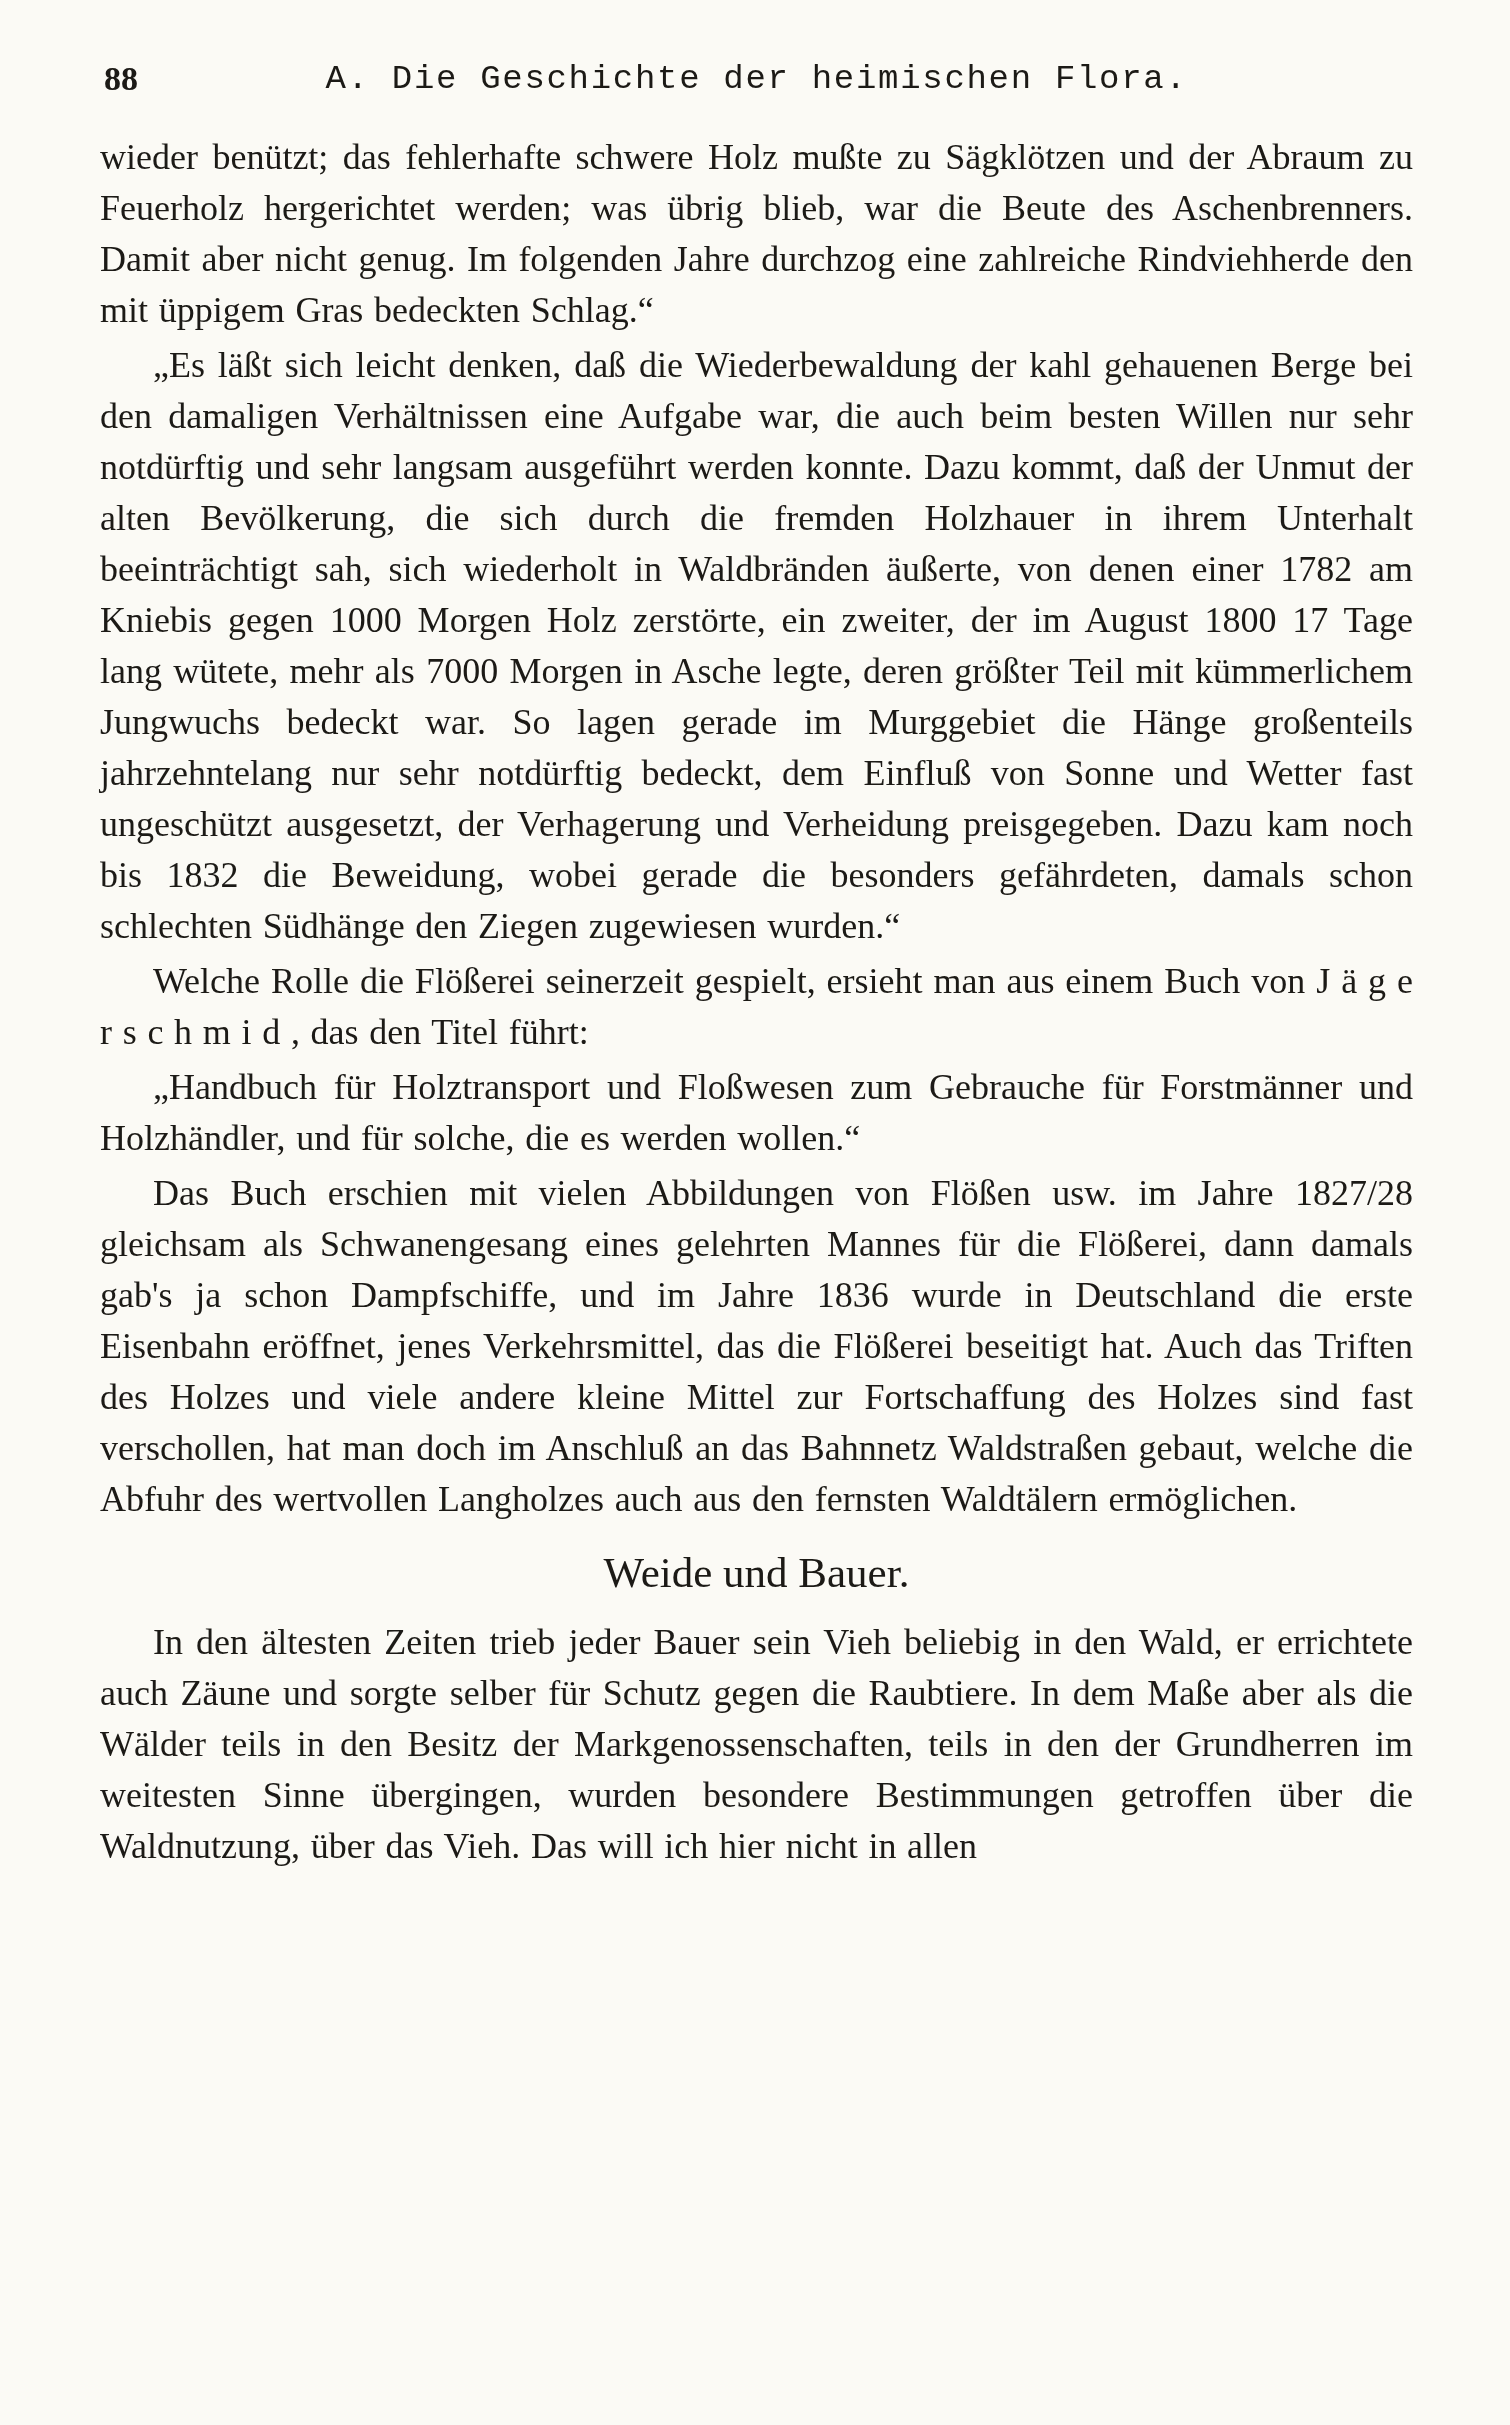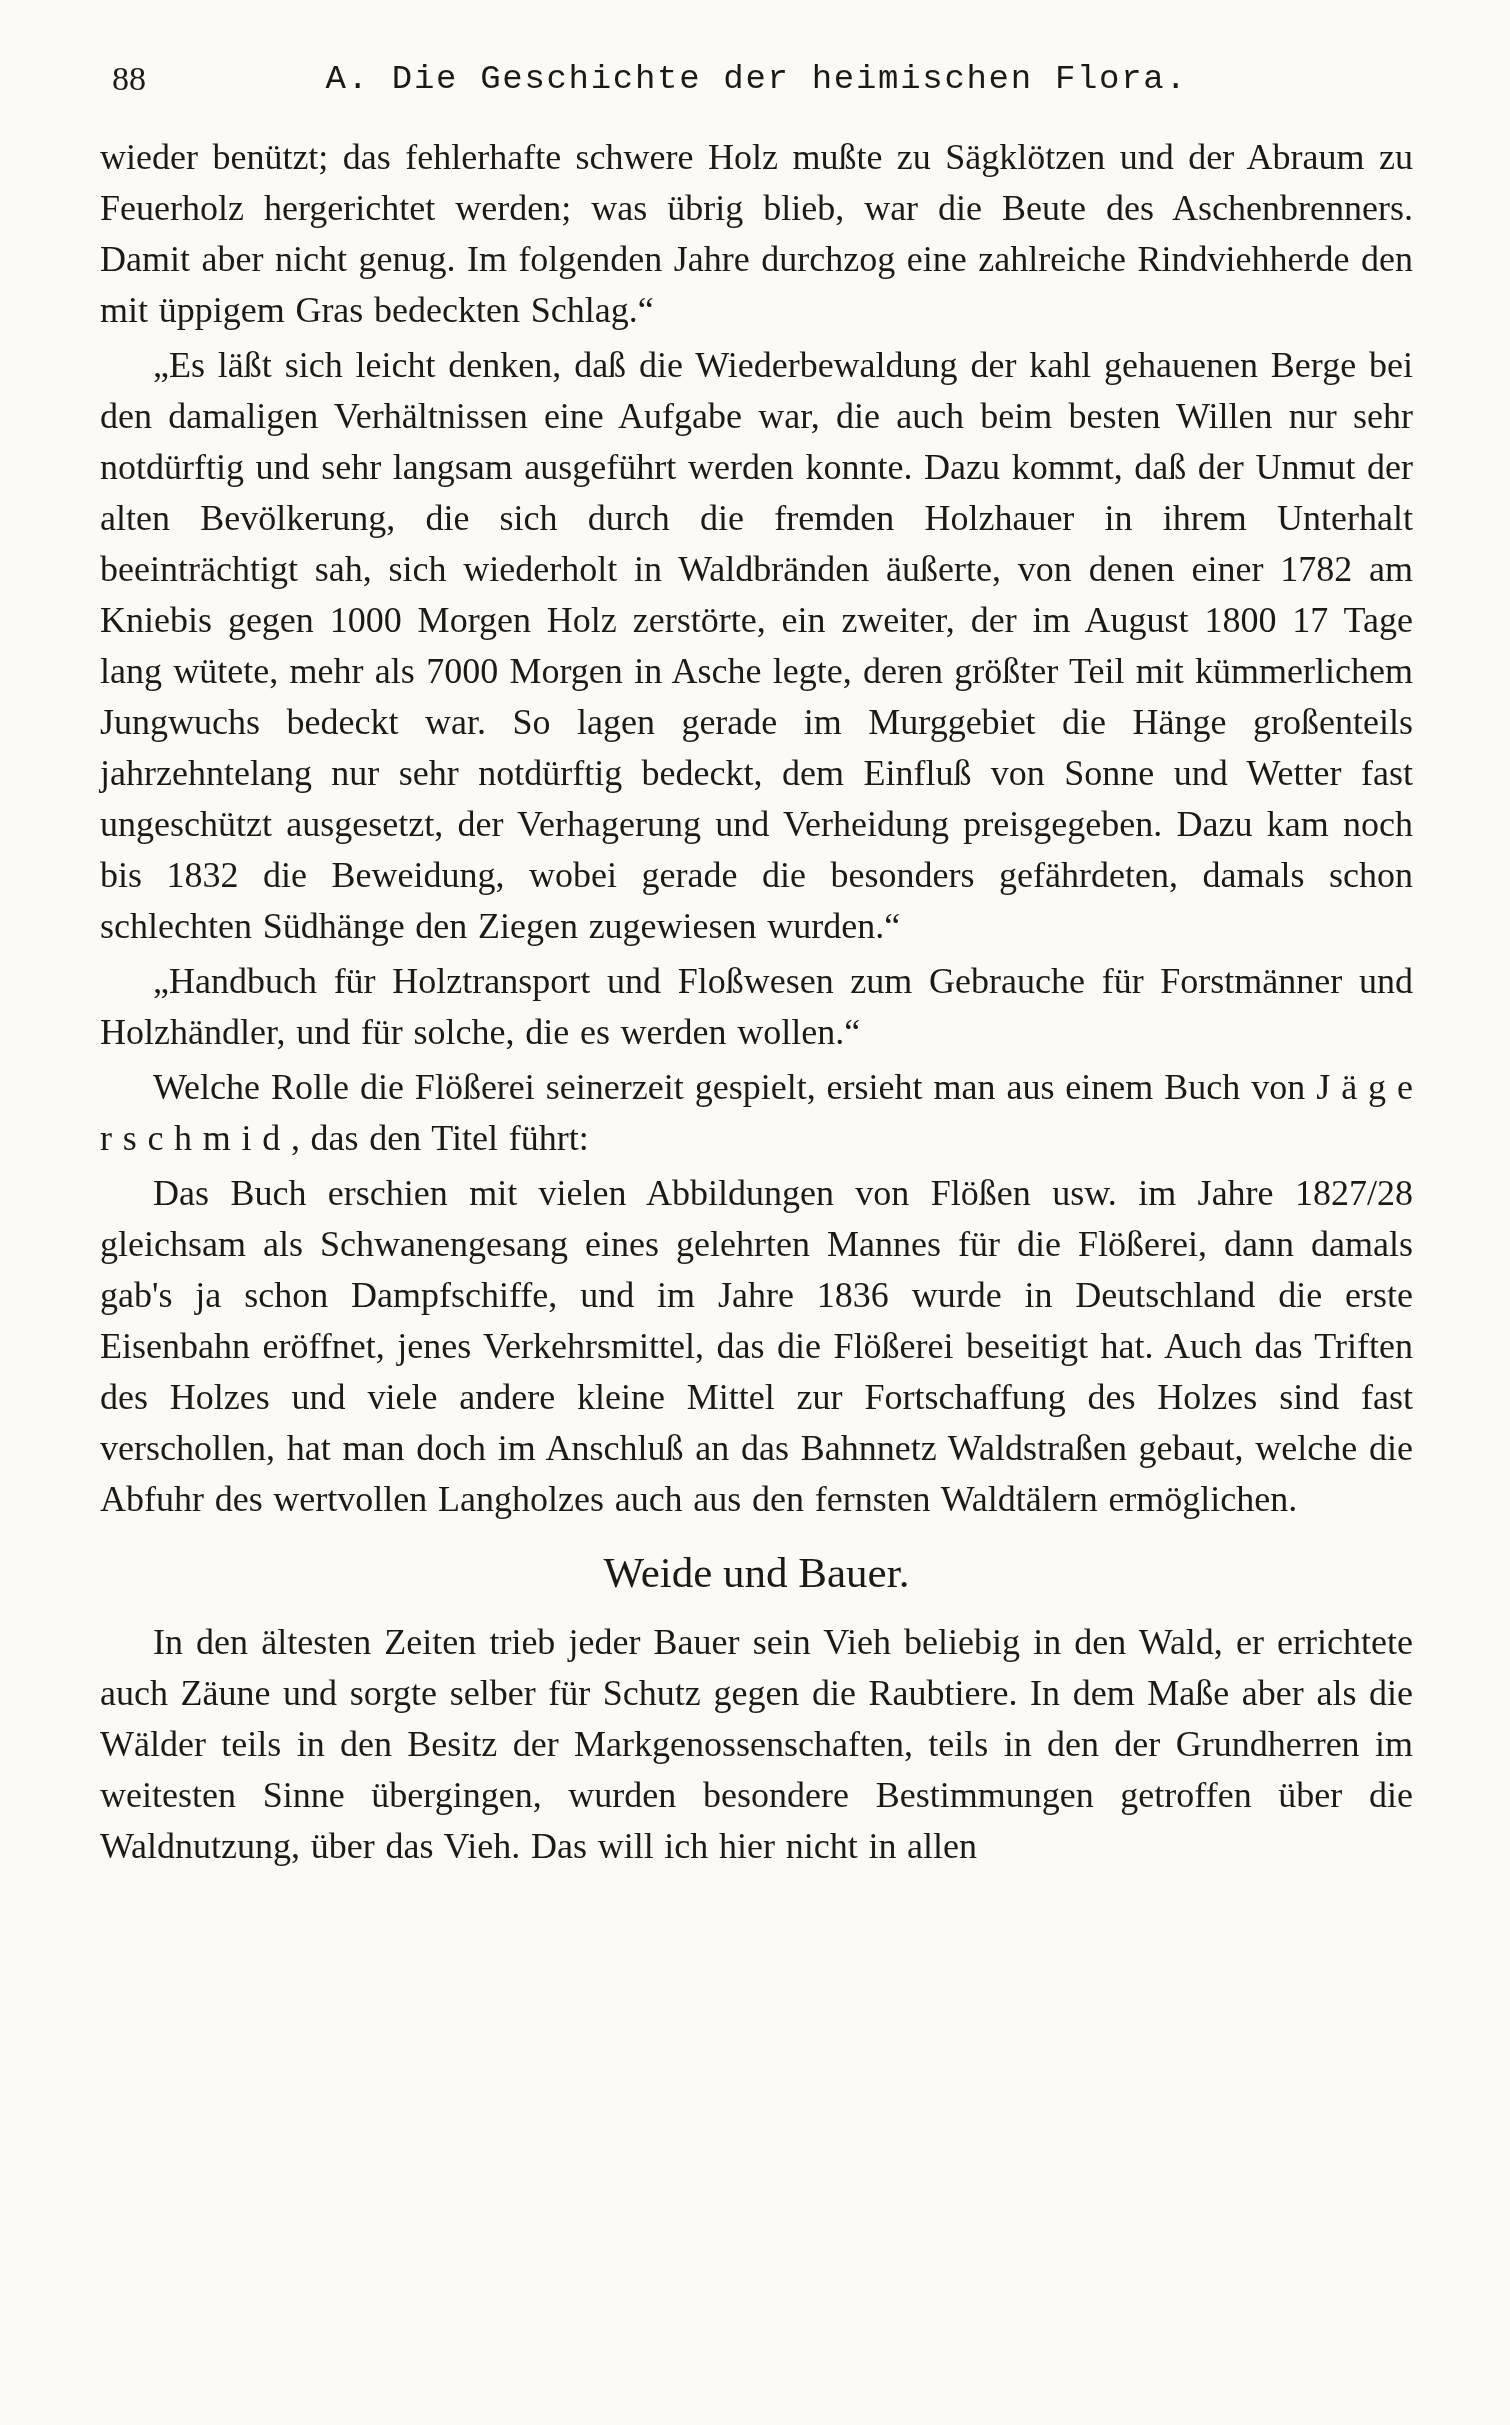--- a/index.html
+++ b/index.html
@@ -21,22 +21,23 @@
   }
   .running-head {
     position: relative;
     height: 48px;
     margin-bottom: 29px;
     font-size: 34px;
     line-height: 48px;
   }
   .page-number {
     position: absolute;
-    left: 16px;
+    left: 8px;
     top: 0;
+    font-weight: bold;
   }
   .running-title {
     text-align: center;
     letter-spacing: 1.7px;
     font-family: Liberation Mono, monospace;
   }
   .body-text p {
     margin: 4px;
     font-size: 36px;
     line-height: 51px;
@@ -65,23 +66,23 @@
     <div class="running-title">A. Die Geschichte der heimischen Flora.</div>
   </div>
 
   <div class="body-text">
 
     <p class="noindent">wieder benützt; das fehlerhafte schwere Holz mußte zu Sägklötzen und der Abraum zu Feuerholz hergerichtet werden; was übrig blieb, war die Beute des Aschenbrenners. Damit aber nicht genug. Im folgenden Jahre durchzog eine zahlreiche Rindviehherde den mit üppigem Gras bedeckten Schlag.“</p>
 
     <p>„Es läßt sich leicht denken, daß die Wiederbewaldung der kahl gehauenen Berge bei den damaligen Verhältnissen eine Aufgabe war, die auch beim besten Willen nur sehr notdürftig und sehr langsam ausgeführt werden konnte. Dazu kommt, daß der Unmut der alten Bevölkerung, die sich durch die fremden Holzhauer in ihrem Unterhalt beeinträchtigt sah, sich wiederholt in Waldbränden äußerte, von denen einer 1782 am Kniebis gegen 1000 Morgen Holz zerstörte, ein zweiter, der im August 1800 17 Tage lang wütete, mehr als 7000 Morgen in Asche legte, deren größter Teil mit kümmerlichem Jungwuchs bedeckt war. So lagen gerade im Murggebiet die Hänge großenteils jahrzehntelang nur sehr notdürftig bedeckt, dem Einfluß von Sonne und Wetter fast ungeschützt ausgesetzt, der Verhagerung und Verheidung preisgegeben. Dazu kam noch bis 1832 die Beweidung, wobei gerade die besonders gefährdeten, damals schon schlechten Südhänge den Ziegen zugewiesen wurden.“</p>
 
 
+    <p>Welche Rolle die Flößerei seinerzeit gespielt, ersieht man aus einem Buch von J ä g e r s c h m i d , das den Titel führt:</p>
+
     <p>„Handbuch für Holztransport und Floßwesen zum Gebrauche für Forstmänner und Holzhändler, und für solche, die es werden wollen.“</p>
-
-    <p>Welche Rolle die Flößerei seinerzeit gespielt, ersieht man aus einem Buch von J ä g e r s c h m i d , das den Titel führt:</p>
 
     <p>Das Buch erschien mit vielen Abbildungen von Flößen usw. im Jahre 1827/28 gleichsam als Schwanengesang eines gelehrten Mannes für die Flößerei, dann damals gab's ja schon Dampfschiffe, und im Jahre 1836 wurde in Deutschland die erste Eisenbahn eröffnet, jenes Verkehrsmittel, das die Flößerei beseitigt hat. Auch das Triften des Holzes und viele andere kleine Mittel zur Fortschaffung des Holzes sind fast verschollen, hat man doch im Anschluß an das Bahnnetz Waldstraßen gebaut, welche die Abfuhr des wertvollen Langholzes auch aus den fernsten Waldtälern ermöglichen.</p>
 
     <h2 class="section-heading">Weide und Bauer.</h2>
 
     <p>In den ältesten Zeiten trieb jeder Bauer sein Vieh beliebig in den Wald, er errichtete auch Zäune und sorgte selber für Schutz gegen die Raubtiere. In dem Maße aber als die Wälder teils in den Besitz der Markgenossenschaften, teils in den der Grundherren im weitesten Sinne übergingen, wurden besondere Bestimmungen getroffen über die Waldnutzung, über das Vieh. Das will ich hier nicht in allen</p>
 
   </div>
 
 </div>

